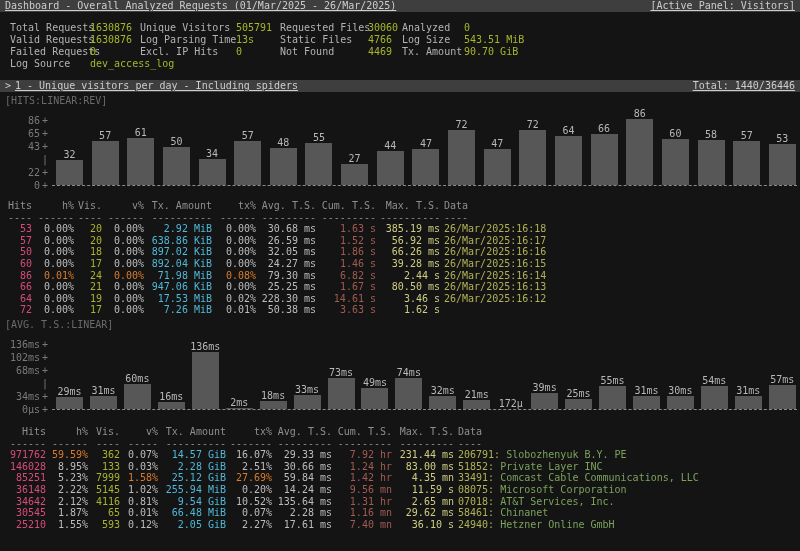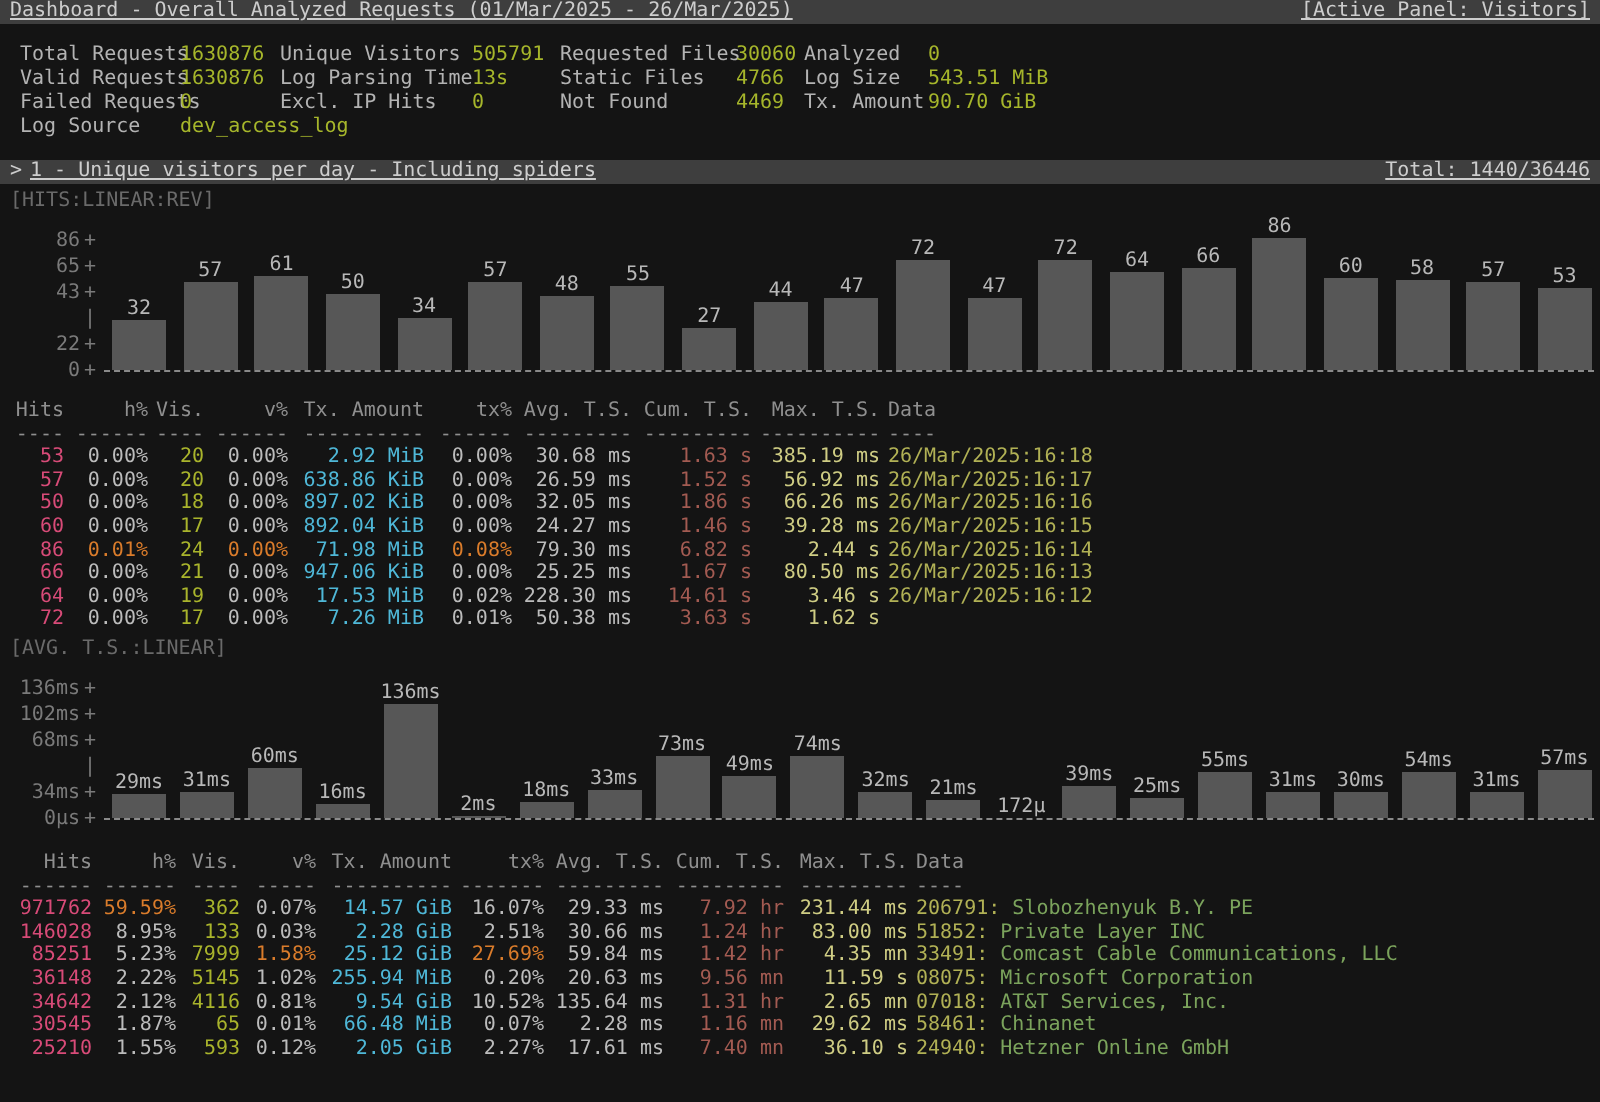--- a/index.html
+++ b/index.html
@@ -516,21 +516,21 @@
           <span class="cell col8 c-max">4.35 mn</span>
           <span class="cell col9"><span class="c-yel">33491: </span><span class="c-green">Comcast Cable Communications, LLC</span></span>
         </div>
         <div class="trow">
           <span class="cell col0 c-hits">36148</span>
           <span class="cell col1 c-wht">2.22%</span>
           <span class="cell col2 c-vis">5145</span>
           <span class="cell col3 c-wht">1.02%</span>
           <span class="cell col4 c-cyan">255.94 MiB</span>
           <span class="cell col5 c-wht">0.20%</span>
-          <span class="cell col6 c-avg">20.63 ms</span>
+          <span class="cell col6 c-avg">14.24 ms</span>
           <span class="cell col7 c-cum">9.56 mn</span>
           <span class="cell col8 c-max">11.59 s</span>
           <span class="cell col9"><span class="c-yel">08075: </span><span class="c-green">Microsoft Corporation</span></span>
         </div>
         <div class="trow">
           <span class="cell col0 c-hits">34642</span>
           <span class="cell col1 c-wht">2.12%</span>
           <span class="cell col2 c-vis">4116</span>
           <span class="cell col3 c-wht">0.81%</span>
           <span class="cell col4 c-cyan">9.54 GiB</span>

